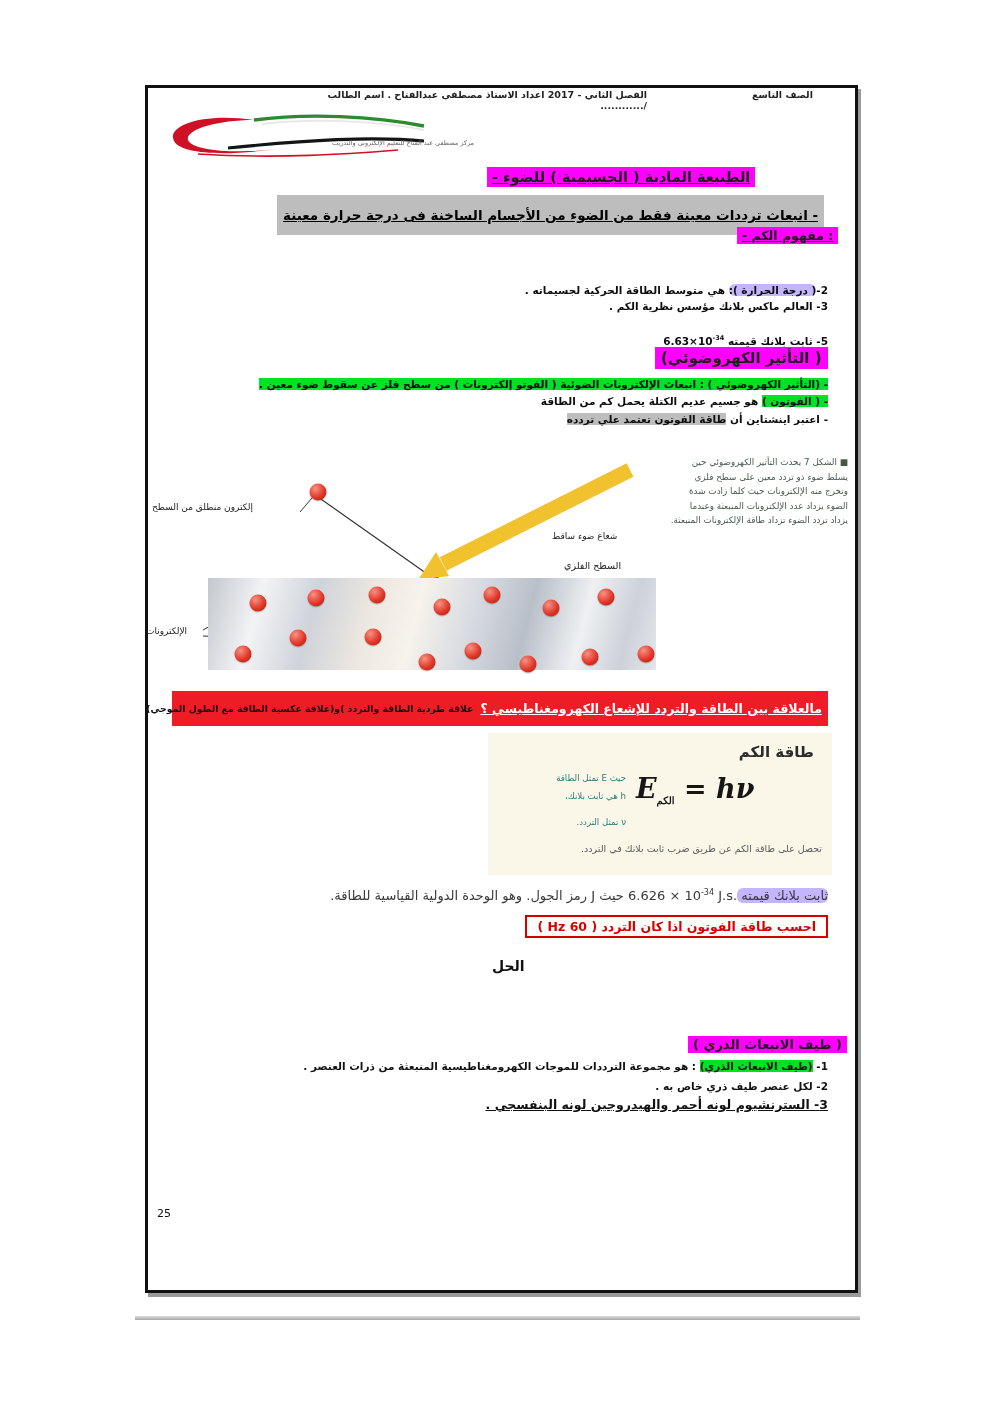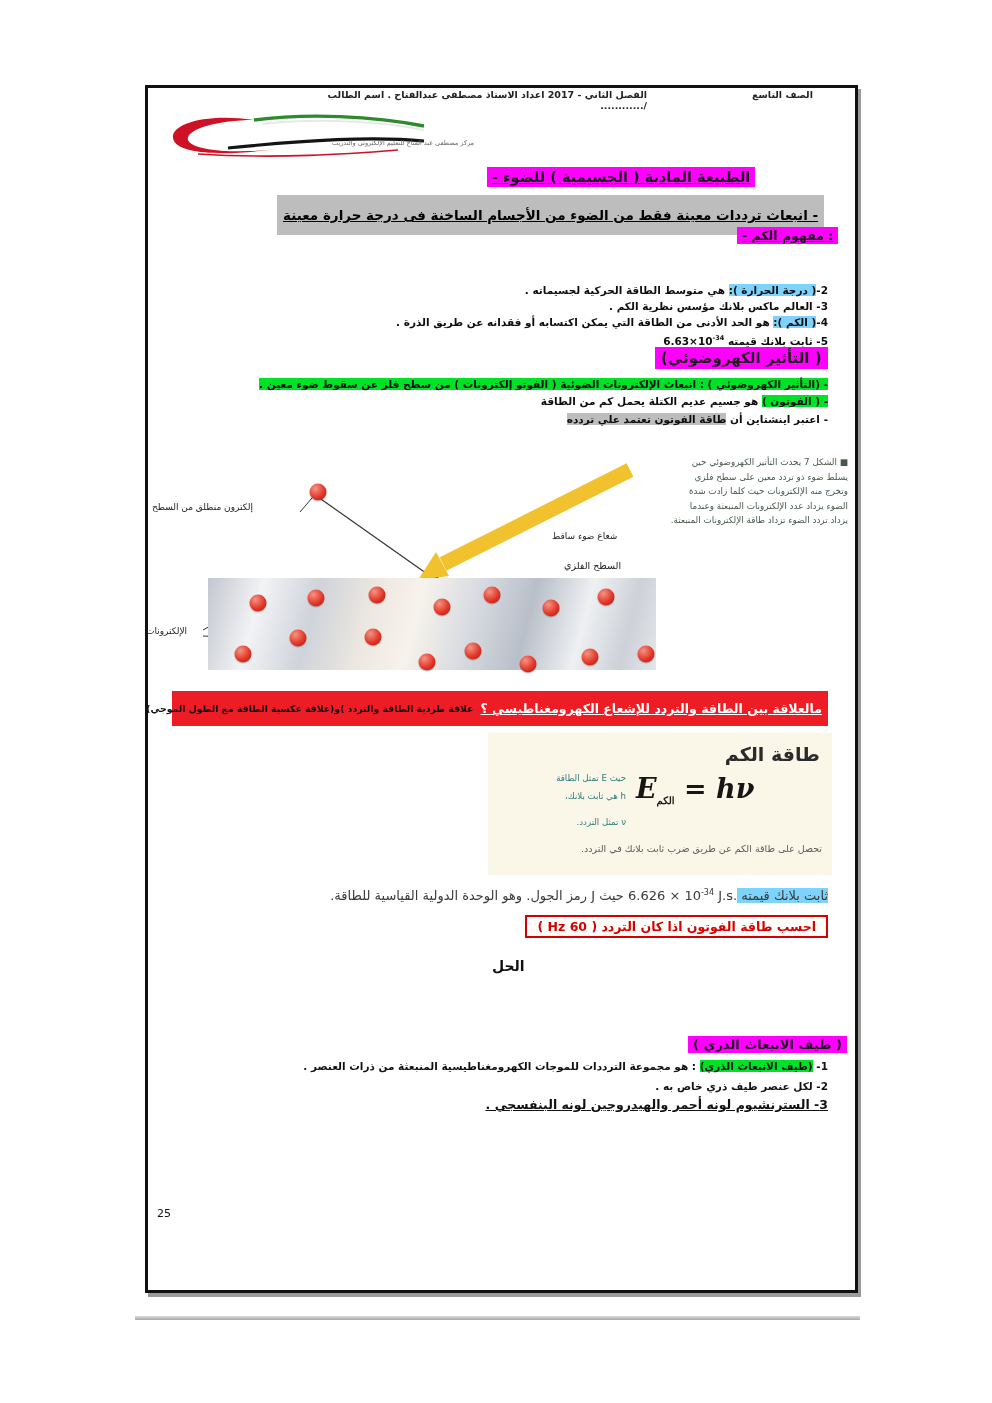--- a/index.html
+++ b/index.html
@@ -6,21 +6,21 @@
   #canvas{position:relative;width:992px;height:1403px;background:#ffffff;overflow:hidden;
           font-family:"DejaVu Sans","Liberation Sans",sans-serif;color:#111;}
   .abs{position:absolute;}
   .rtl{direction:rtl;text-align:right;}
   .b{font-weight:bold;}
   .u{text-decoration:underline;}
   .nowrap{white-space:nowrap;}
   .ltr{direction:ltr;unicode-bidi:isolate;display:inline-block;}
   sup{font-size:0.62em;}
   .hl-m{background:#ff00ff;}
-  .hl-y{background:#7dd3fc;}
+  .hl-y{background:#c4b5fd;border-radius:6px;}
   .hl-g{background:#00e226;}
   .hl-gray{background:#bdbdbd;}
   .sheet{position:absolute;left:145px;top:85px;width:707px;height:1202px;border:3px solid #101010;
          box-shadow:3px 4px 0 #9a9a9a, inset 0 0 0 1px #ffffff;background:#fff;}
   .hdr{font-size:9.5px;color:#222;font-weight:600;}
   .title-m{font-size:14.5px;font-weight:bold;color:#1c1c1c;padding:2px 5px;}
   .sub-gray{font-size:13.5px;font-weight:bold;color:#000;padding:12px 6px;}
   .sec-h{font-size:12.5px;font-weight:bold;padding:1px 5px;color:#1c1c1c;}
   .pe-h{font-size:15px;font-weight:bold;padding:2px 6px;color:#1c1c1c;}
   .pline{font-size:10.5px;font-weight:bold;color:#0d0d0d;line-height:16px;}
@@ -29,21 +29,21 @@
   .band{position:absolute;left:208px;top:578px;width:448px;height:92px;
         background:linear-gradient(105deg,#c3c7cf 0%,#f2f3f5 12%,#cfd3da 24%,#ece7e0 36%,#f7f3ec 46%,#d8dbe1 58%,#b9bfc9 70%,#eef0f2 82%,#cdd1d8 92%,#e4e6ea 100%);}
   .edot{position:absolute;width:17px;height:17px;border-radius:50%;transform:translate(-50%,-50%);
         background:radial-gradient(circle at 35% 30%,#f59383,#e2382a 55%,#a81405);
         box-shadow:0 1px 1px rgba(0,0,0,.25);}
   .banner{position:absolute;left:172px;top:691px;width:656px;height:35px;background:#ee1c25;
           display:flex;flex-direction:row-reverse;align-items:center;gap:7px;padding:0 6px;box-sizing:border-box;}
   .banner .q{color:#fff;font-weight:bold;font-size:12.5px;text-decoration:underline;white-space:nowrap;}
   .banner .a{color:#111;font-weight:bold;font-size:9.3px;white-space:nowrap;}
   .ebox{position:absolute;left:488px;top:733px;width:344px;height:142px;background:#faf6e8;}
-  .ebox .t{position:absolute;right:12px;top:10px;font-size:19px;font-weight:bold;color:#2b2b2b;margin-left:44px;}
+  .ebox .t{position:absolute;right:18px;top:10px;font-size:15px;font-weight:bold;color:#2b2b2b;margin-left:44px;}
   .ebox .eq{position:absolute;left:148px;top:40px;font-size:27px;font-weight:bold;font-style:italic;
             font-family:"DejaVu Serif","Liberation Serif",serif;color:#161616;}
   .ebox .eq sub{font-size:10px;font-style:normal;}
   .ebox .note{position:absolute;left:12px;width:126px;font-size:8.6px;color:#2d7d7d;direction:rtl;text-align:right;}
   .ebox .bot{position:absolute;right:10px;top:110px;font-size:9.5px;color:#5a5a5a;direction:rtl;}
   .planck{font-size:13px;color:#3a3a3a;font-weight:500;}
   .problem{border:2px solid #d40000;color:#d80000;font-weight:bold;font-size:12.5px;padding:2px 10px;background:#fffefa;}
   .spec1{font-size:10.5px;font-weight:bold;}
   .divider{position:absolute;left:135px;top:1316px;width:725px;height:4px;background:linear-gradient(#dcdcdc,#a8a8a8);}
   svg{display:block;}
@@ -70,23 +70,20 @@
   <div class="abs" style="left:332px;top:139px;font-size:6.5px;color:#666;">مركز مصطفى عبد الفتاح للتعليم الإلكتروني والتدريب</div>
 
   <div class="abs title-m hl-m u nowrap" style="left:487px;top:167px;">- الطبيعة المادية ( الجسيمية ) للضوء</div>
   <div class="abs sub-gray hl-gray u nowrap rtl" style="left:277px;top:195px;">- انبعاث  ترددات معينة فقط من الضوء  من الأجسام الساخنة فى درجة حرارة معينة</div>
   <div class="abs sec-h hl-m u nowrap" style="left:737px;top:227px;">- مفهوم الكم :</div>
 
   <div class="abs pline rtl nowrap" style="right:164px;top:282px;">
     <span>2-</span><span class="hl-y">( درجة الحرارة ):</span><span> هي متوسط الطاقة الحركية لجسيماته .</span>
   </div>
   <div class="abs pline rtl nowrap" style="right:164px;top:298px;">3- العالم ماكس بلانك مؤسس نظرية الكم .</div>
-  <div class="abs pline rtl nowrap" style="right:164px;top:314px;">
-    <span>4-</span><span class="hl-y">( الكم ):</span><span> هو الحد الأدنى من الطاقة التي يمكن اكتسابه أو فقدانه عن طريق الذرة .</span>
-  </div>
   <div class="abs pline rtl nowrap" style="right:164px;top:330px;">
     <span>5- ثابت بلانك قيمته </span><span class="ltr"><span>6.63×10</span><sup>-34</sup></span>
   </div>
 
   <div class="abs pe-h hl-m nowrap" style="left:655px;top:347px;">(التأثير الكهروضوئي )</div>
   <div class="abs pline rtl nowrap" style="right:164px;top:376px;">
     <span class="hl-g">- (التأثير الكهروضوئي ) :</span><span class="hl-g"> انبعاث الإلكترونات الضوئية ( الفوتو إلكترونات ) من سطح فلز عن سقوط ضوء معين .</span>
   </div>
   <div class="abs pline rtl nowrap" style="right:164px;top:393px;">
     <span class="hl-g">- ( الفوتون )</span><span> هو جسيم عديم الكتلة يحمل كم من الطاقة</span>

